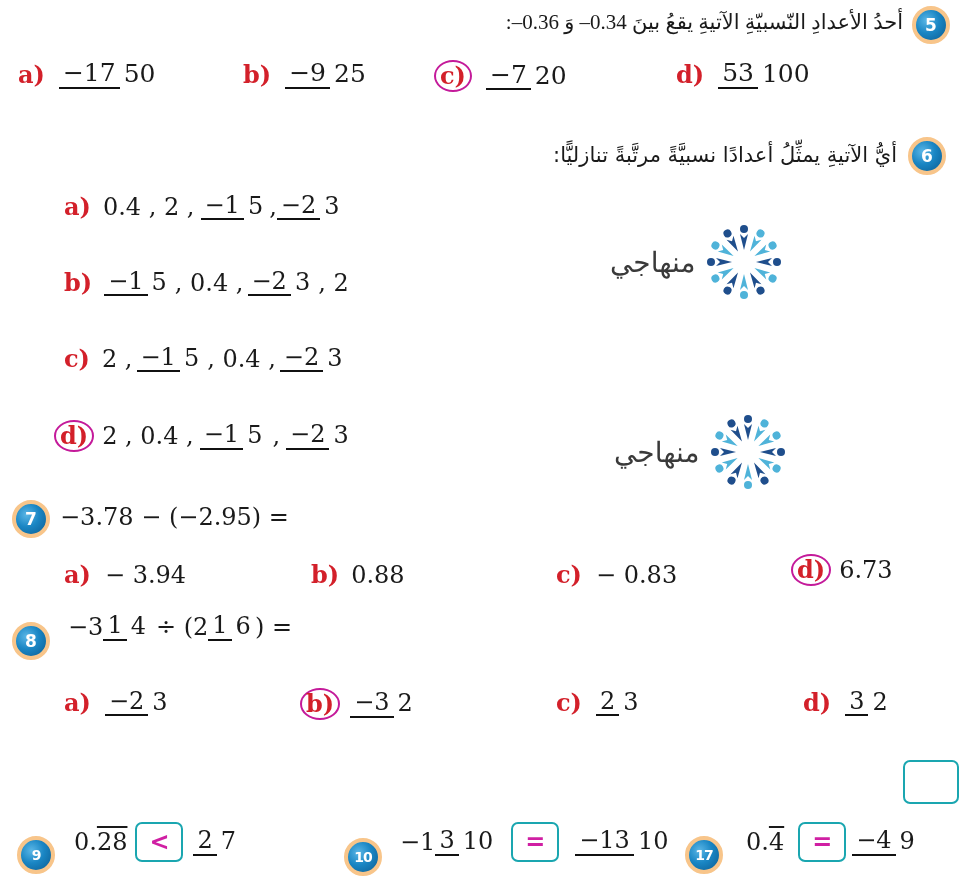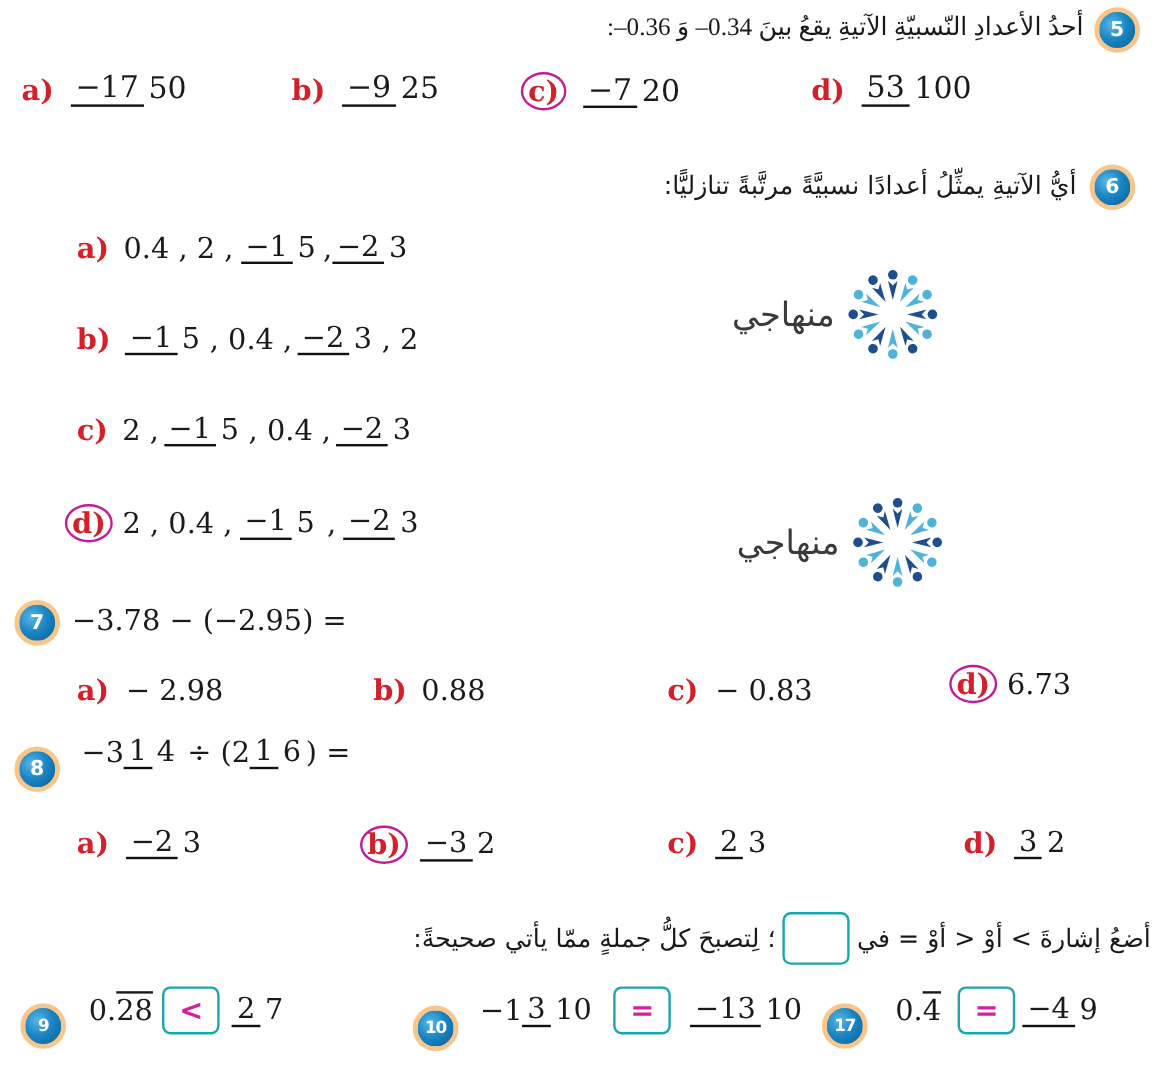--- a/index.html
+++ b/index.html
@@ -235,21 +235,21 @@
   </svg>
 </div>
 
 <div class="badge" style="left:12px; top:500px;">
     <span>7</span>
   </div>
 <div class="abs num" style="left:60px; top:503px;">−3.78 − (−2.95) =</div>
 
 <div class="row num" style="left:64px; top:560px;">
   <span class="lbl">a)</span>
-  <span style="margin-left:14px;">− 2.98</span>
+  <span style="margin-left:14px;">− 3.94</span>
 </div>
 <div class="row num" style="left:311px; top:560px;">
   <span class="lbl">b)</span>
   <span style="margin-left:12px;">0.88</span>
 </div>
 <div class="row num" style="left:556px; top:560px;">
   <span class="lbl">c)</span>
   <span style="margin-left:14px;">− 0.83</span>
 </div>
 <div class="row num" style="left:791px; top:554px;">
@@ -297,23 +297,21 @@
 </div>
 <div class="row num" style="left:803px; top:688px;">
   <span class="lbl">d)</span>
   <span class="frac" style="margin-left:14px;">
       <span class="n">3</span>
       <span class="d">2</span>
     </span>
 </div>
 
 <div class="abs arabic" style="right:14px; top:760px; display:flex; align-items:center; gap:6px;">
-  <span>أضعُ إشارةَ &gt; أوْ &lt; أوْ = في</span>
   <span class="emptybox"></span>
-  <span>؛ لِتصبحَ كلُّ جملةٍ ممّا يأتي صحيحةً:</span>
 </div>
 
 <div class="badge small" style="left:17px; top:836px;">
     <span>9</span>
   </div>
 <div class="row num" style="left:74px; top:822px;">
   <span>0.</span>
     <span class="overline">28</span>
   <span class="ansbox" style="margin-left:8px;">&lt;</span>
   <span class="frac" style="margin-left:10px;">

